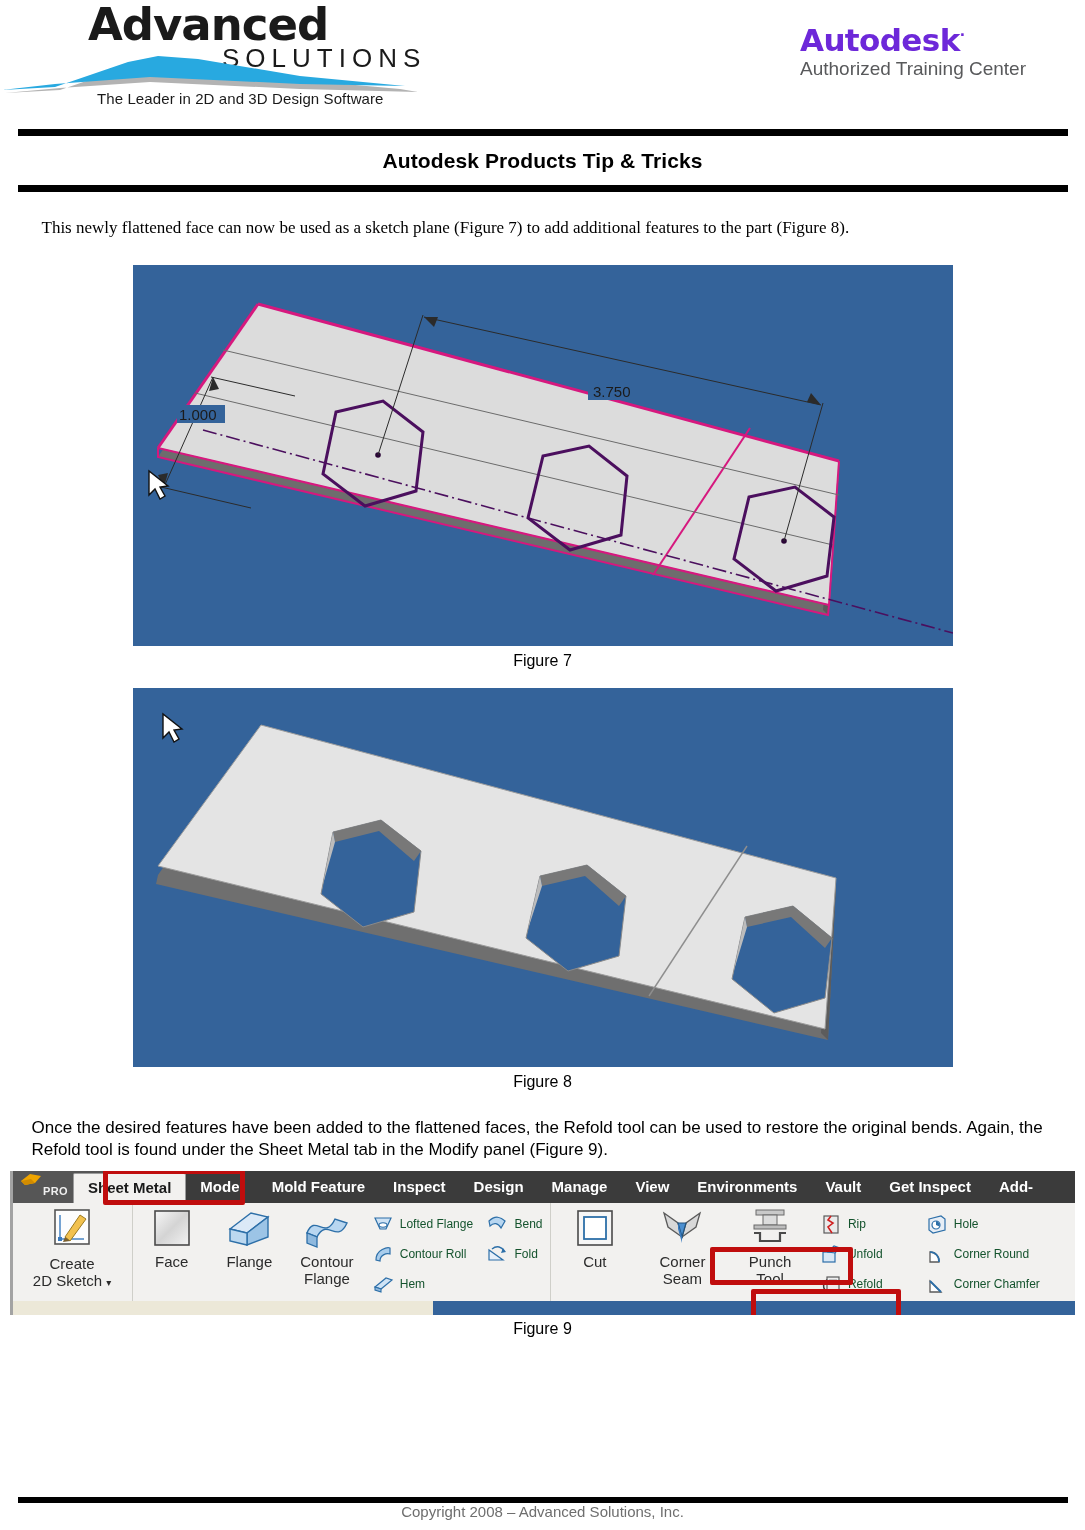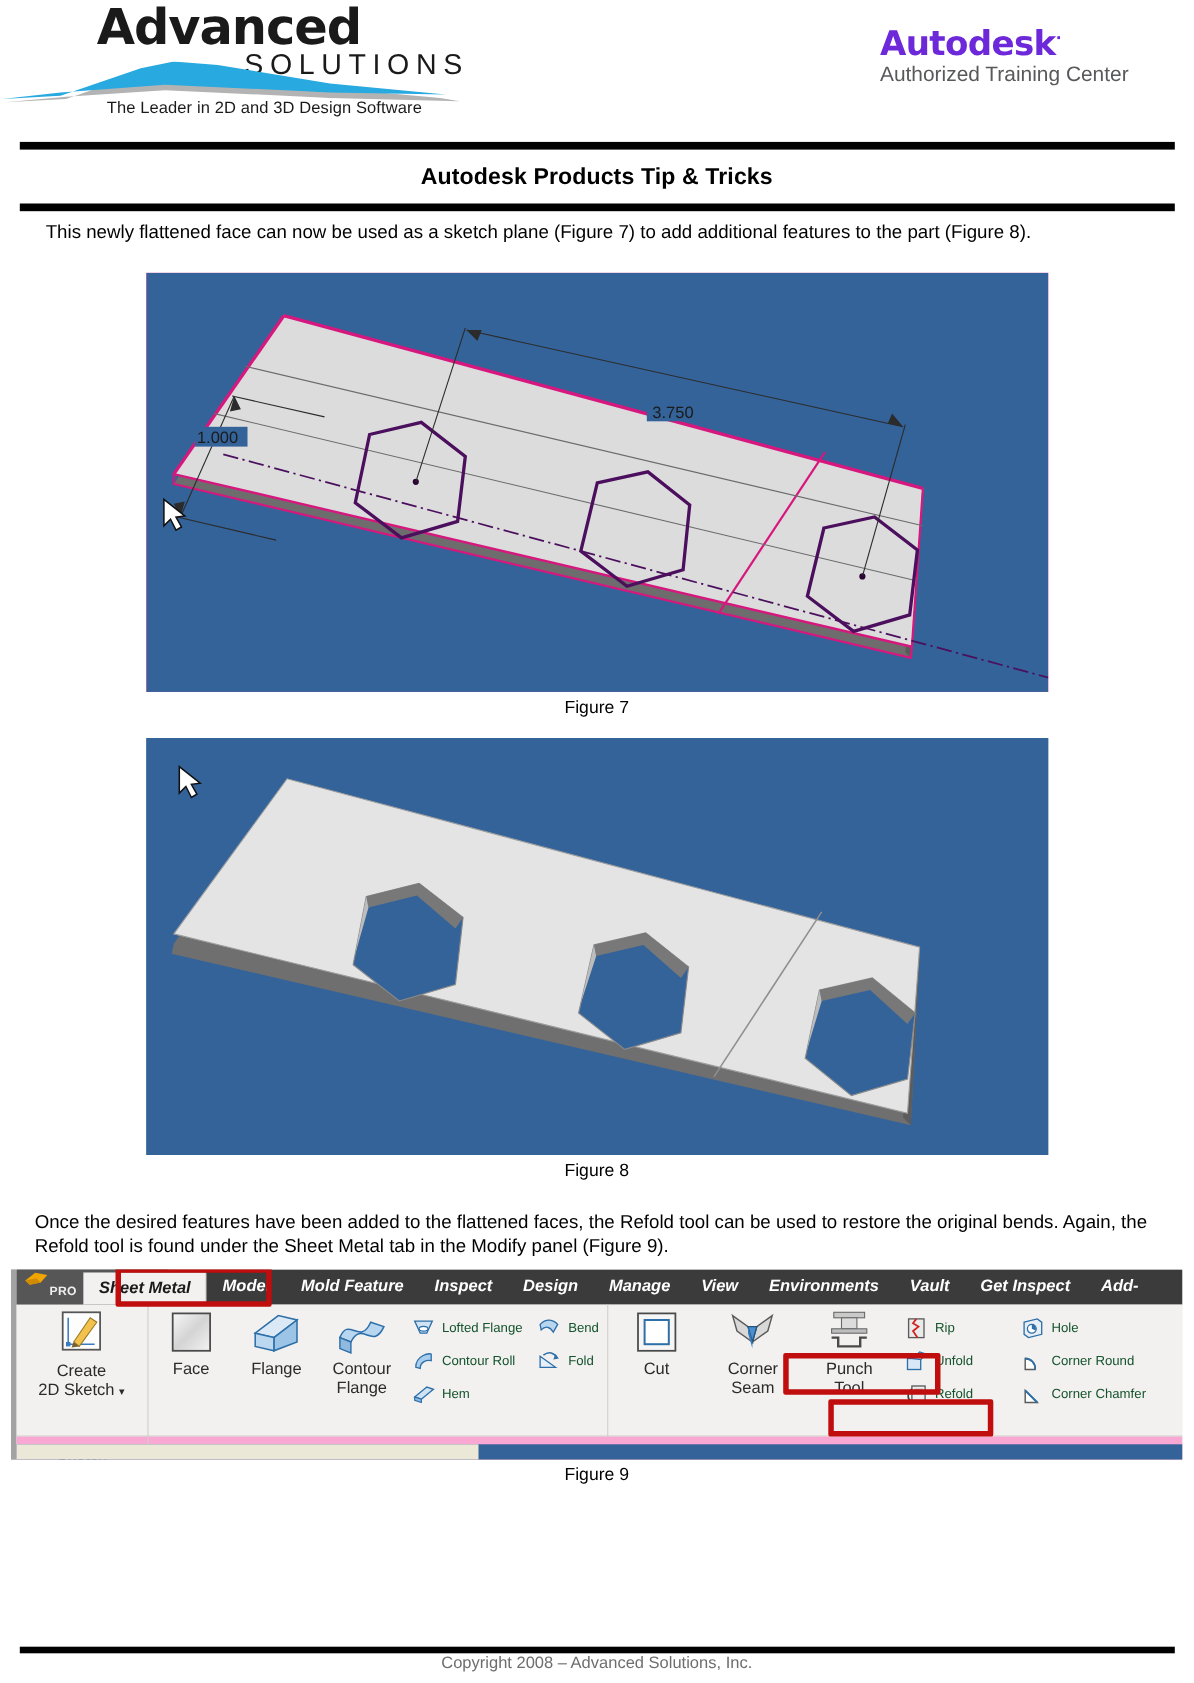--- a/index.html
+++ b/index.html
@@ -58,49 +58,49 @@
     text-align:center; font-size:21px; font-weight:bold;
     padding:13px 0 12px 0; letter-spacing:0.1px;
   }
   .rule-bot { margin-bottom:0; }
 
   
   .para {
     width:1010px; margin:0 auto; font-size:17px; line-height:1.30;
     padding-left:4px;
   }
-  .para-1 { margin-top:8px; }
+  .para-1 { margin-top:25px;font-family:Liberation Serif, serif; }
   .para-2 { margin-top:0px; width:1030px; }
 
   .caption { text-align:center; font-size:16px; padding-top:6px; }
   .fig7 { position:relative; width:820px; height:381px; margin:26px auto 0 auto; background:#ec4899; }
   .fig8 { position:relative; width:820px; height:379px; margin:18px auto 0 auto; background:#34639a; }
   .fig-svg { position:absolute; left:0; top:0; }
 
   
   .fig9 {
-    position:relative; width:1065px; height:173px; margin:10px auto 0 auto;
+    position:relative; width:1065px; height:144px; margin:10px auto 0 auto;
     background:#f0f0ef; overflow:hidden;
-    border-left:5px solid #a3a3a3;
+    border-left:3px solid #a3a3a3;
   }
   .rb-tabbar {
     position:relative; height:32px; background:#3b3b3b; width:100%;
   }
   .rb-quickbar {
     position:absolute; left:0; top:0; width:138px; height:32px;
     background:#565656;
   }
   .rb-pro {
     position:absolute; left:30px; top:14px; font-size:11px; color:#efefef;
     font-weight:bold; letter-spacing:0.3px;
   }
   .rb-qicon { position:absolute; left:6px; top:1px; width:26px; height:16px; }
   .rb-tabs {
     position:absolute; left:60px; top:0; height:32px;
-    display:flex; align-items:flex-end;font-style:italic;
+    display:flex; align-items:flex-end;
   }
   .rb-tab {
     color:#ffffff; font-size:15px; font-weight:bold; padding:0 14px;
     line-height:32px; white-space:nowrap;
   }
   .rb-tab.active {
     background:#f2f1ef; color:#1a1a1a;
     border:1px solid #9b9b9b; border-bottom:none;
     height:30px; line-height:28px; margin-top:2px;
     border-radius:2px 2px 0 0;

